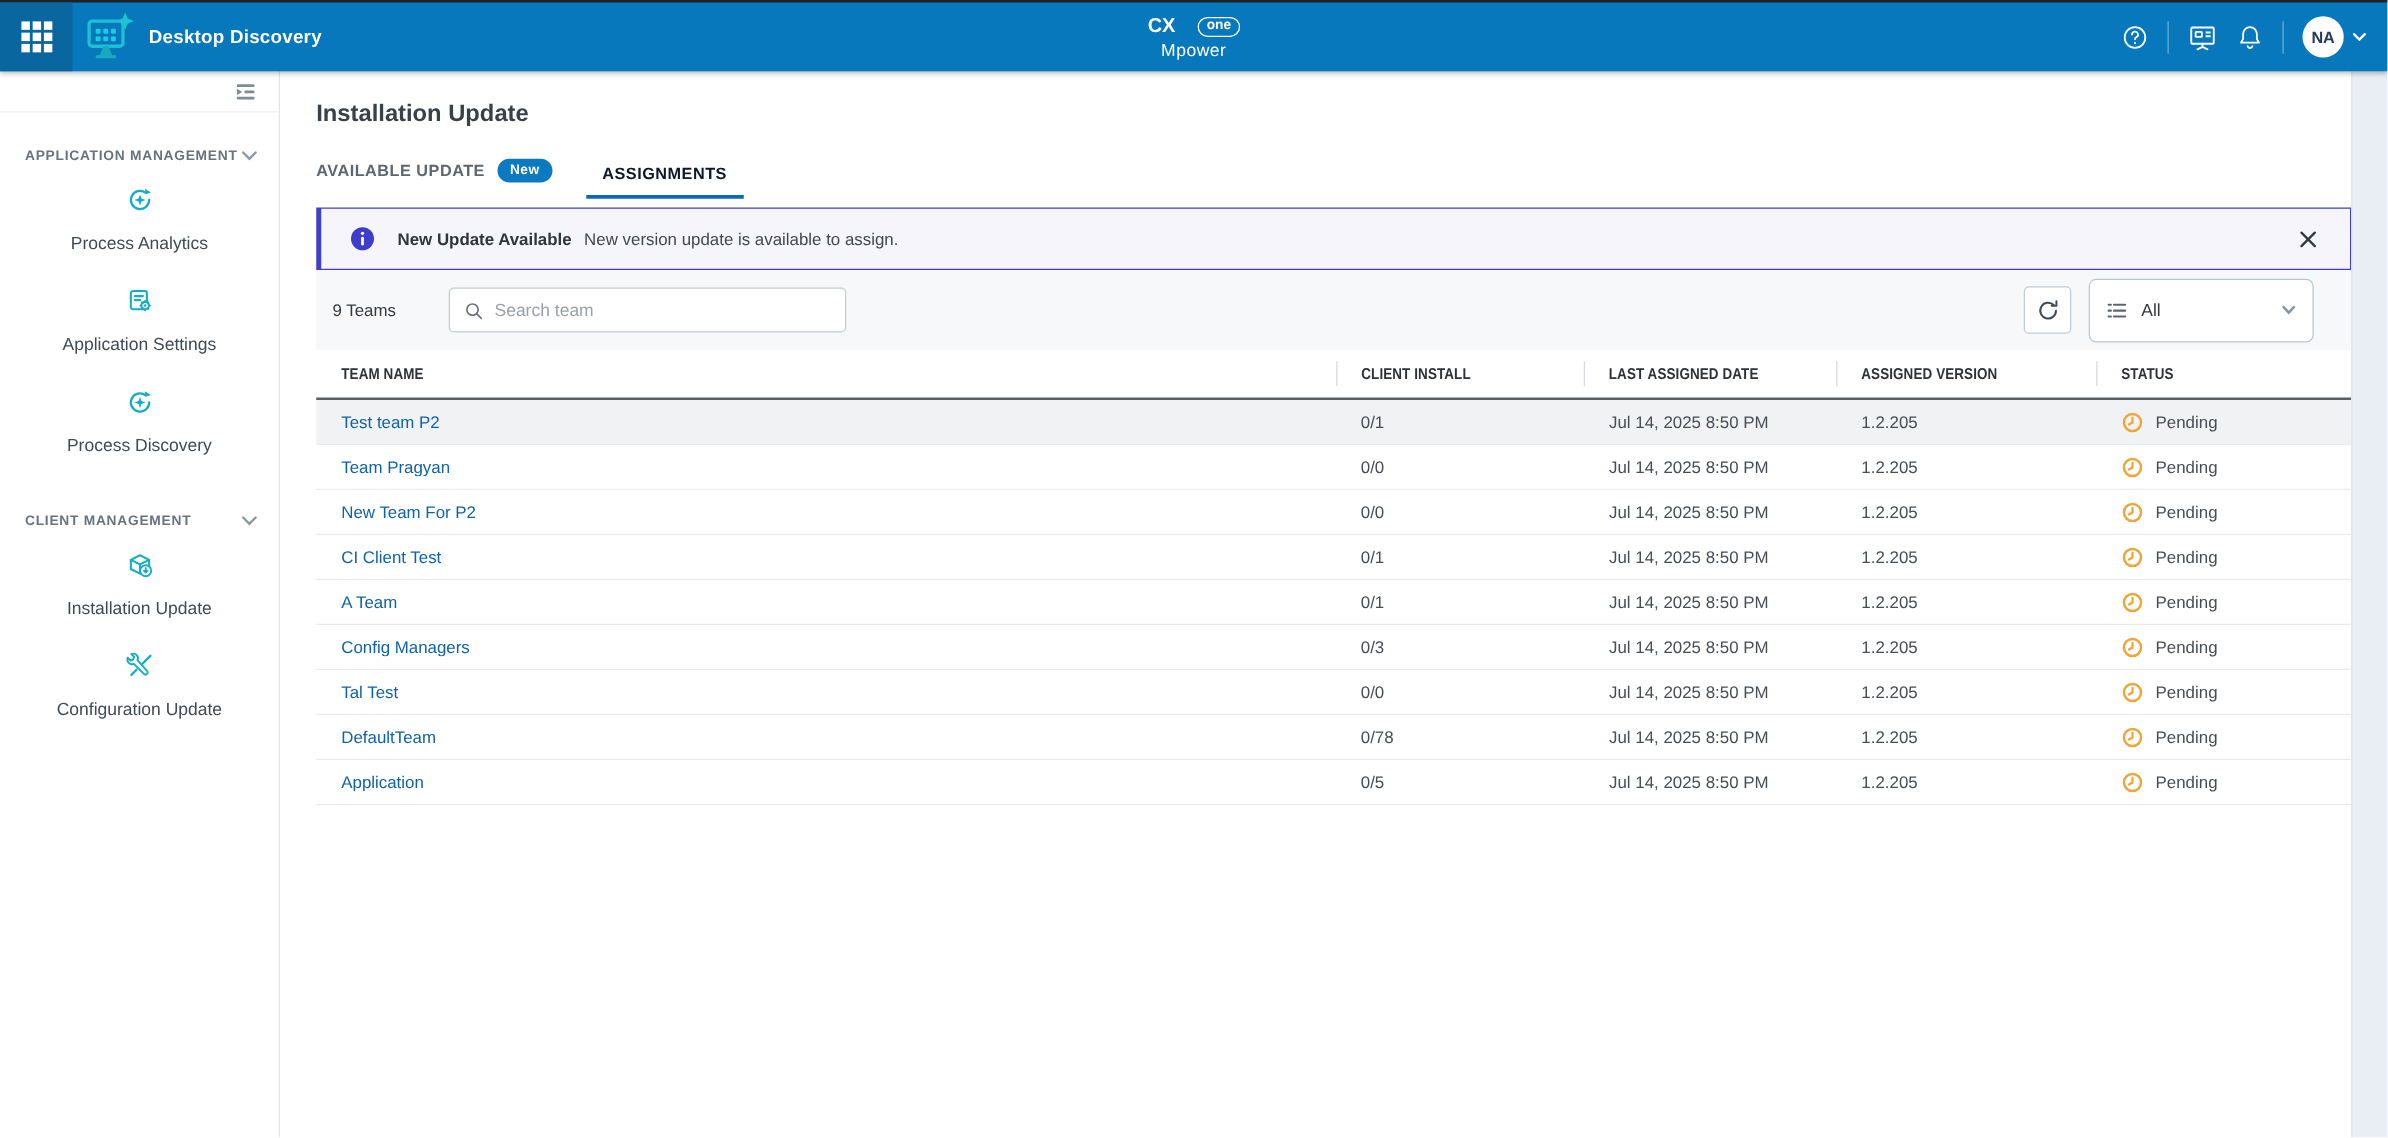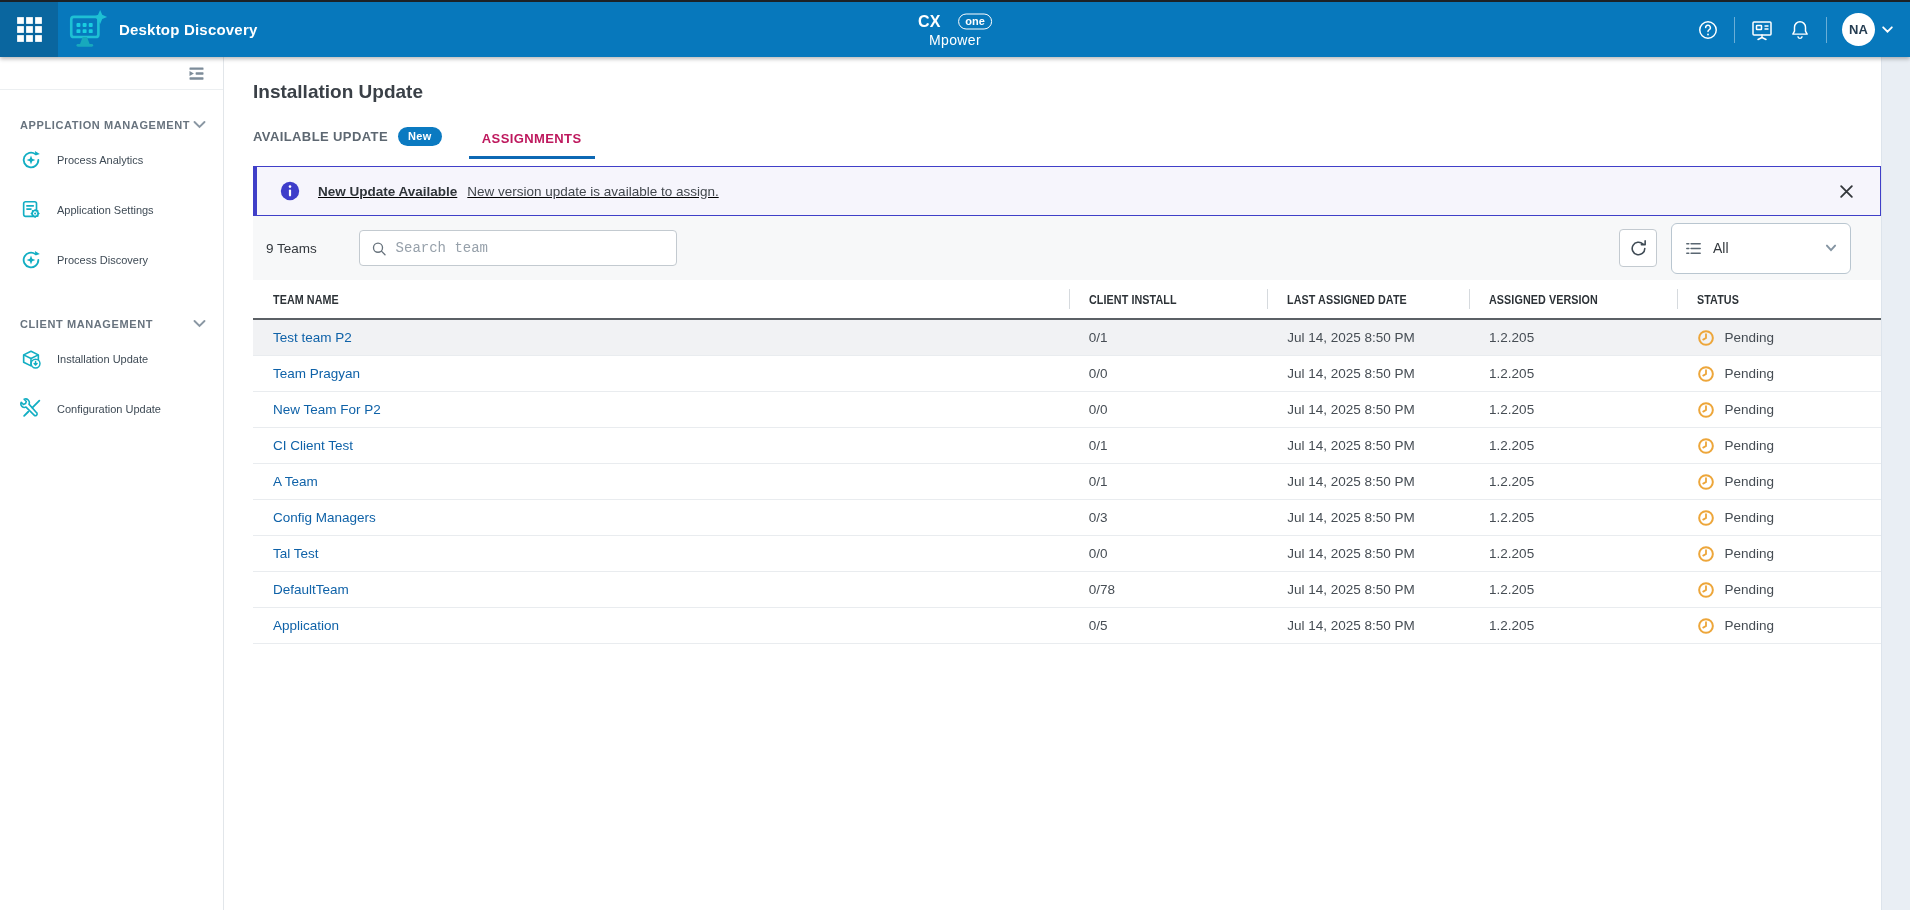--- a/index.html
+++ b/index.html
@@ -34,48 +34,48 @@
 
   
   .sidebar { width:224px; flex:none; background:#fff; border-right:1px solid #e2e6ea; }
   .sidebar-top { height:33px; border-bottom:1px solid #eceff1; display:flex;
     align-items:center; justify-content:flex-end; padding-right:16px; }
   .collapse-btn { background:none; border:none; display:flex; cursor:pointer; }
   .section-header { margin:27px 16px 2px 20px; display:flex; align-items:center;
     justify-content:space-between; cursor:pointer; }
   .section-label { color:#68737e; font-size:11px; font-weight:700; letter-spacing:.6px; }
   .nav-item { display:flex; align-items:center; gap:15px; padding:11px 20px; margin-top:6px;
-    font-size:11px; color:#3e4a55; cursor:pointer; }
+    font-size:14px; color:#3e4a55; cursor:pointer;flex-direction:column; }
 
   
   .main { flex:1; min-width:0; background:#fff; padding-left:29px; }
   .page-title { margin-top:24px; font-size:19px; font-weight:700; color:#3a4047; }
   .tabs { display:flex; align-items:flex-end; gap:40px; margin-top:24px; }
   .tab { display:flex; align-items:center; gap:10px; font-size:13px; font-weight:700;
     letter-spacing:.4px; color:#5d6max771; color:#5d6771; padding-bottom:13px; position:relative; cursor:pointer; }
-  .tab.active { color:#be185d; }
+  .tab.active { color:#0f172a; }
   .tab.active::after { content:""; position:absolute; left:-13px; right:-13px; bottom:0;
     height:3px; background:#0d68b4; }
   .badge { background:#0b7ac1; color:#fff; font-size:11px; font-weight:700;
     padding:3px 10px 4px; border-radius:11px; }
 
   .banner { margin-top:7px; height:50px; display:flex; align-items:center;
-    background:#f6f5fc; border:1px solid #403fc8; border-left-width:4px;text-decoration:underline; }
+    background:#f6f5fc; border:1px solid #403fc8; border-left-width:4px; }
   .banner-icon { margin:0 18px 0 23px; flex:none; display:flex; }
   .banner-title { font-size:13.5px; font-weight:700; color:#30353a; margin-right:10px; white-space:nowrap; }
   .banner-msg { font-size:13.5px; color:#42474d; white-space:nowrap; }
   .banner-close { margin-left:auto; margin-right:26px; background:none; border:none;
     display:flex; cursor:pointer; }
 
   .toolbar { height:64px; background:#f7f8f9; display:flex; align-items:center; }
   .count { font-size:13.5px; color:#33383d; margin-left:13px; width:93px; flex:none; }
   .search-box { width:318px; height:36px; background:#fff; border:1px solid #c3cad0;
     border-radius:4px; display:flex; align-items:center; gap:9px; padding:0 11px; flex:none; }
   .search-box input { border:none; outline:none; background:transparent; font-size:14px;
-    color:#333; width:100%; font-family:Liberation Mono, monospace; }
+    color:#333; width:100%; font-family:Liberation Sans, sans-serif; }
   .search-box input::placeholder { color:#97a1ab; }
   .tool-spacer { flex:1; }
   .refresh-btn { width:38px; height:38px; background:#fff; border:1px solid #c3cad0;
     border-radius:4px; display:flex; align-items:center; justify-content:center; cursor:pointer; flex:none; }
   .filter-select { width:180px; height:51px; background:#fff; border:1px solid #b9c6d0;
     border-radius:6px; display:flex; align-items:center; gap:10px; padding:0 12px;
     margin-left:14px; margin-right:30px; cursor:pointer; flex:none; }
   .filter-value { font-size:14px; color:#33383d; }
   .filter-chevron { margin-left:auto; display:flex; }
 

